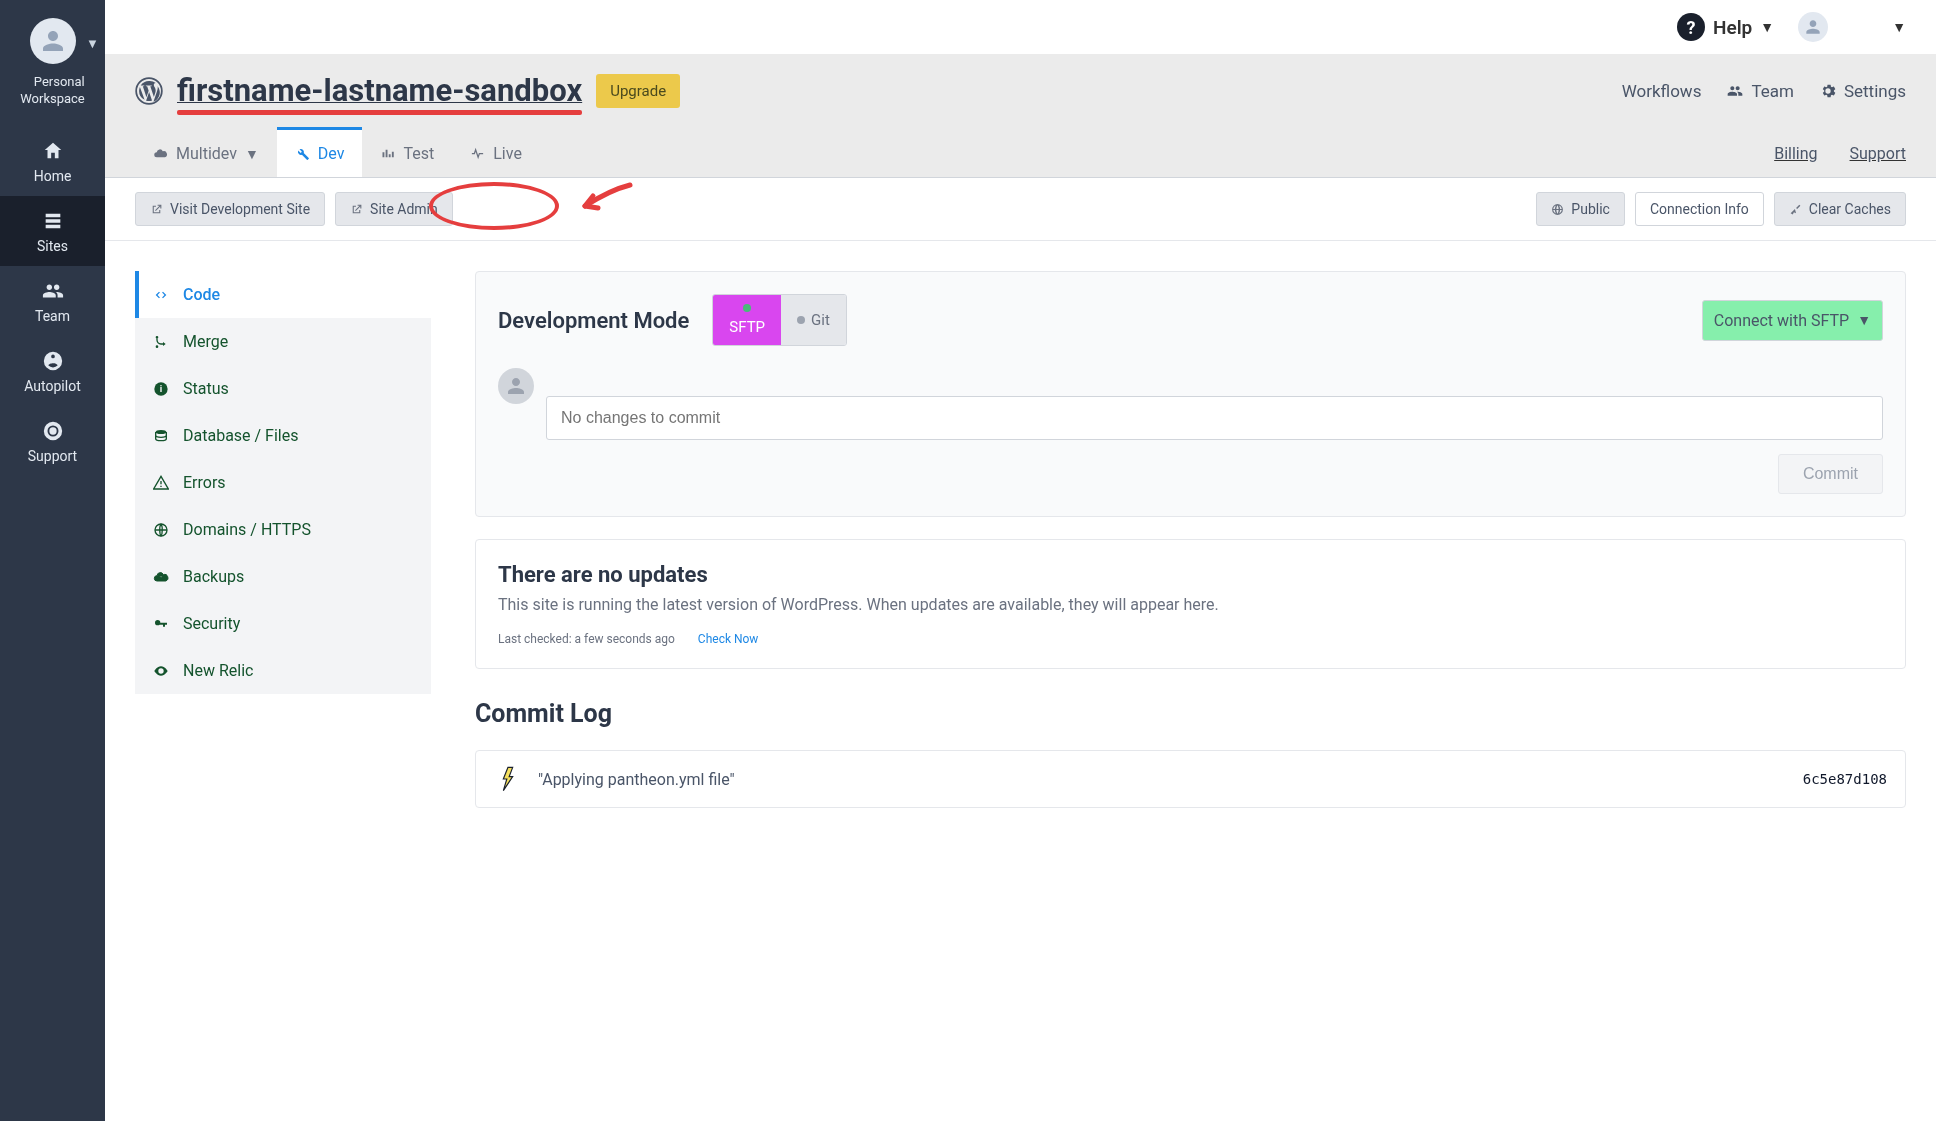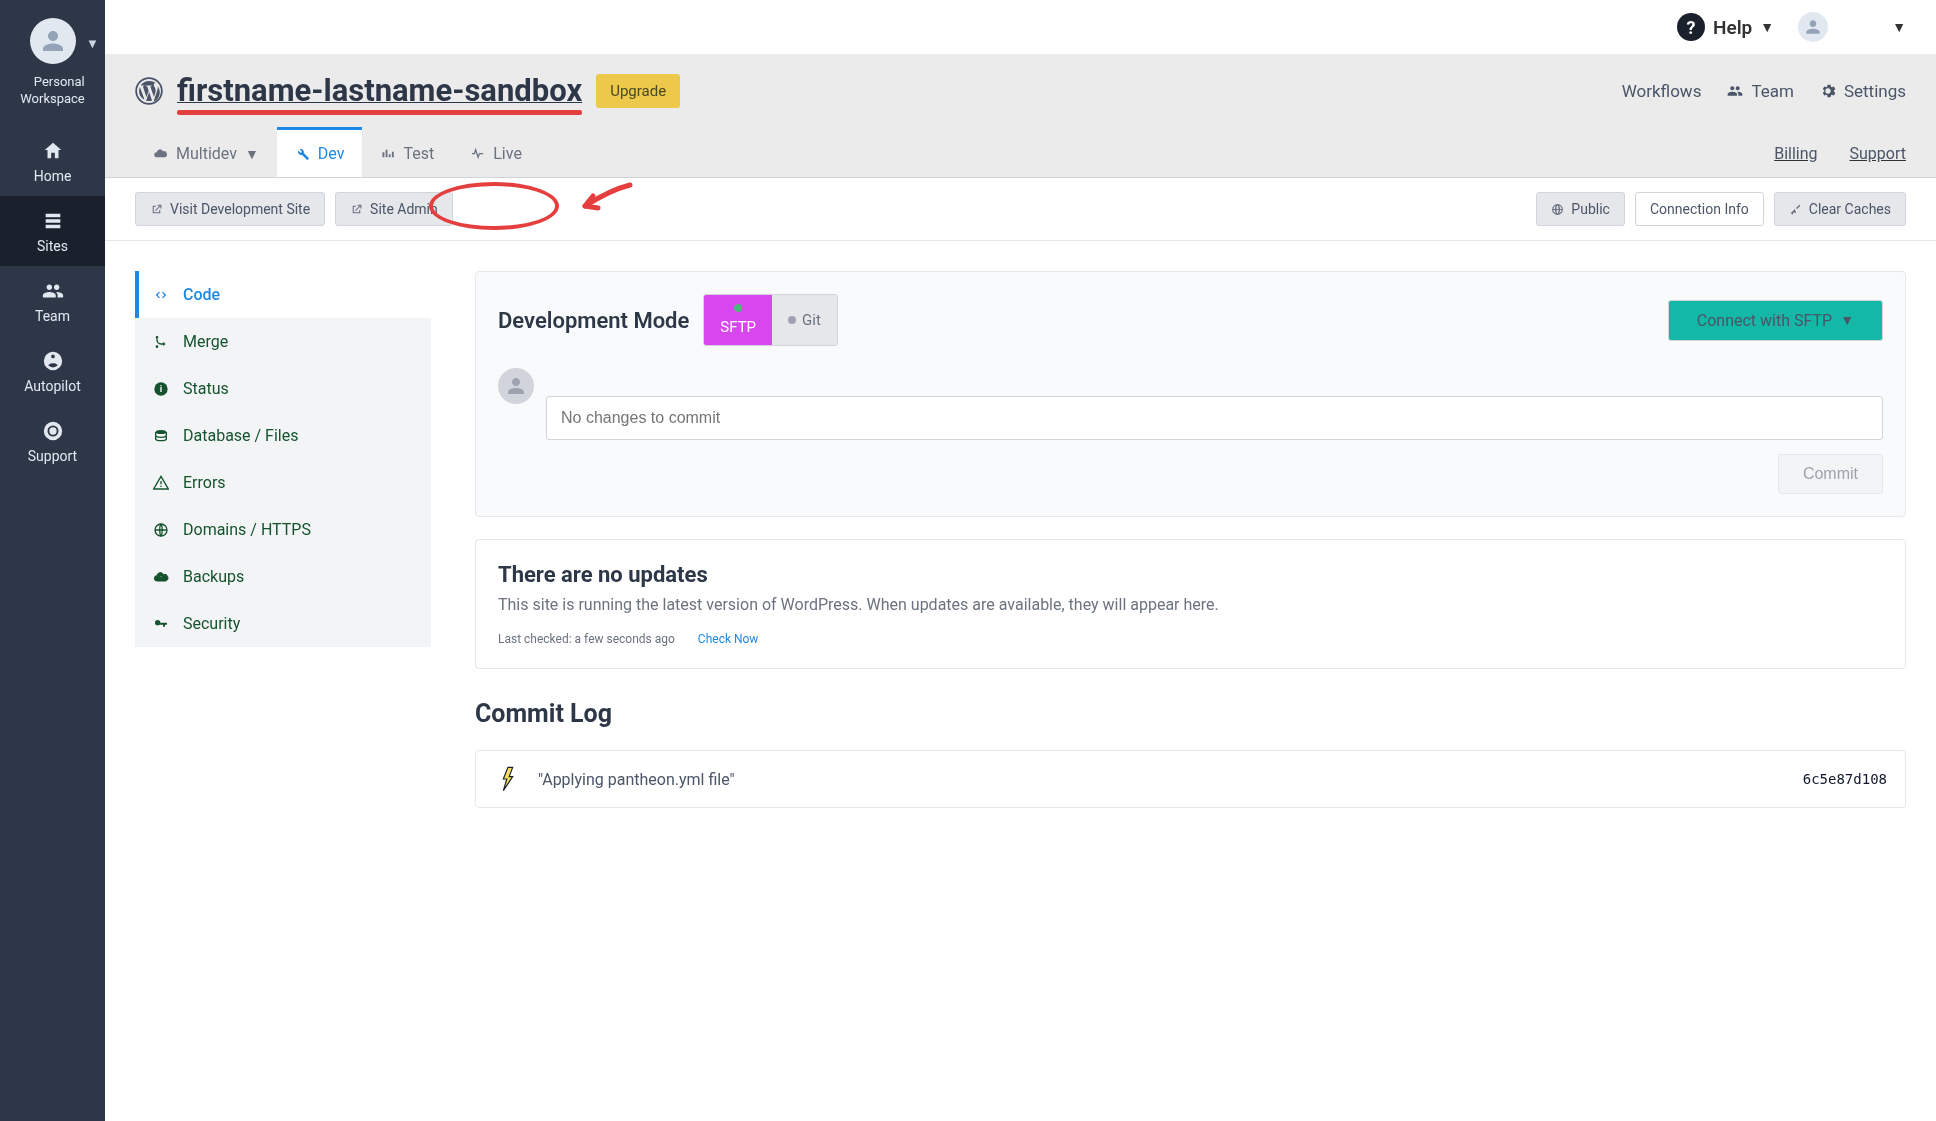--- a/index.html
+++ b/index.html
@@ -66,30 +66,30 @@
 .sidemenu .item { padding: 14px 18px; display: flex; align-items: center; gap: 14px; color: #14532d; font-size: 16px; cursor: pointer; background: #f3f4f6; }
 .sidemenu .item.active { border-left: 4px solid #1e88e5; color: #1e88e5; background: #fff; font-weight: 500; padding-left: 14px; }
 .sidemenu .item:not(.active) { border-left: 4px solid transparent; padding-left: 14px; }
 .sidemenu .item svg { width: 16px; height: 16px; fill: currentColor; flex-shrink: 0; }
 
 .panels { flex: 1; display: flex; flex-direction: column; gap: 22px; }
 .panel { border: 1px solid #e5e7eb; border-radius: 4px; padding: 22px; background: #fff; }
 .panel.gray { background: #f9fafb; }
 
 .dev-mode-row { display: flex; align-items: center; justify-content: space-between; }
-.dev-mode-row .left { display: flex; align-items: center; gap: 14px; }
+.dev-mode-row .left { display: flex; align-items: center; gap: 23px; }
 .dev-mode-row h2 { font-size: 22px; font-weight: 600; color: #2d3748; }
 .toggle-group { display: flex; border-radius: 3px; overflow: hidden; border: 1px solid #d1d5db; }
 .toggle-group .opt { padding: 9px 16px; font-size: 15px; display: flex; align-items: center; gap: 6px; cursor: pointer; }
 .toggle-group .opt.active { background: #d946ef; color: #fff; flex-direction: column; }
 .toggle-group .opt:not(.active) { background: #e5e7eb; color: #6b7280; }
 .toggle-group .dot { width: 8px; height: 8px; border-radius: 50%; }
 .toggle-group .opt.active .dot { background: #48bb78; }
 .toggle-group .opt:not(.active) .dot { background: #9ca3af; }
-.connect-btn { background: #14b8a6; border: 1px solid #d1d5db; padding: 10px 28px; border-radius: 3px; font-size: 16px; color: #4a5568; display: flex; align-items: center; gap: 8px; cursor: pointer; }
+.connect-btn { background: #86efac; border: 1px solid #d1d5db; padding: 10px 11px; border-radius: 3px; font-size: 16px; color: #4a5568; display: flex; align-items: center; gap: 8px; cursor: pointer; }
 
 .commit-area { margin-top: 22px; display: flex; gap: 12px; }
 .commit-area .avatar-sm { width: 36px; height: 36px; border-radius: 50%; background: #d1d5db; display: flex; align-items: center; justify-content: center; flex-shrink: 0; }
 .commit-area .avatar-sm svg { width: 24px; height: 24px; fill: #9ca3af; }
 .commit-area .fields { flex: 1; }
 .commit-area .author-line { font-size: 15px; color: #4a5568; margin-bottom: 10px; height: 18px; }
 .commit-area .commit-input { width: 100%; border: 1px solid #d1d5db; border-radius: 3px; padding: 12px 14px; font-size: 16px; color: #6b7280; background: #fff; }
 .commit-btn-row { display: flex; justify-content: flex-end; margin-top: 14px; }
 .commit-btn { background: #f3f4f6; border: 1px solid #e5e7eb; color: #9ca3af; padding: 10px 24px; border-radius: 3px; font-size: 16px; cursor: not-allowed; }
 
@@ -330,20 +330,26 @@
           <svg viewBox="0 0 24 24">
               <path d="M19 18H6a4 4 0 010-8 5 5 0 019.6-1.5A4 4 0 0119 18zM12 8v5m-2-2l2 2 2-2" stroke="currentColor" stroke-width="1.5" fill="currentColor"></path>
             </svg>
           <span>Backups</span>
         </div>
         <div class="item">
           <svg viewBox="0 0 24 24">
               <path d="M7 14a4 4 0 110-8 4 4 0 010 8zm3-4h11v3h-3v3h-3v-3h-5z"></path>
             </svg>
           <span>Security</span>
+        </div>
+        <div class="item">
+          <svg viewBox="0 0 24 24">
+              <path d="M12 5C6 5 2 12 2 12s4 7 10 7 10-7 10-7-4-7-10-7zm0 11a4 4 0 110-8 4 4 0 010 8z"></path>
+            </svg>
+          <span>New Relic</span>
         </div>
       </div>
 
       <div class="panels">
 
         <div class="panel gray">
           <div class="dev-mode-row">
             <div class="left">
               <h2>Development Mode</h2>
               <div class="toggle-group">

